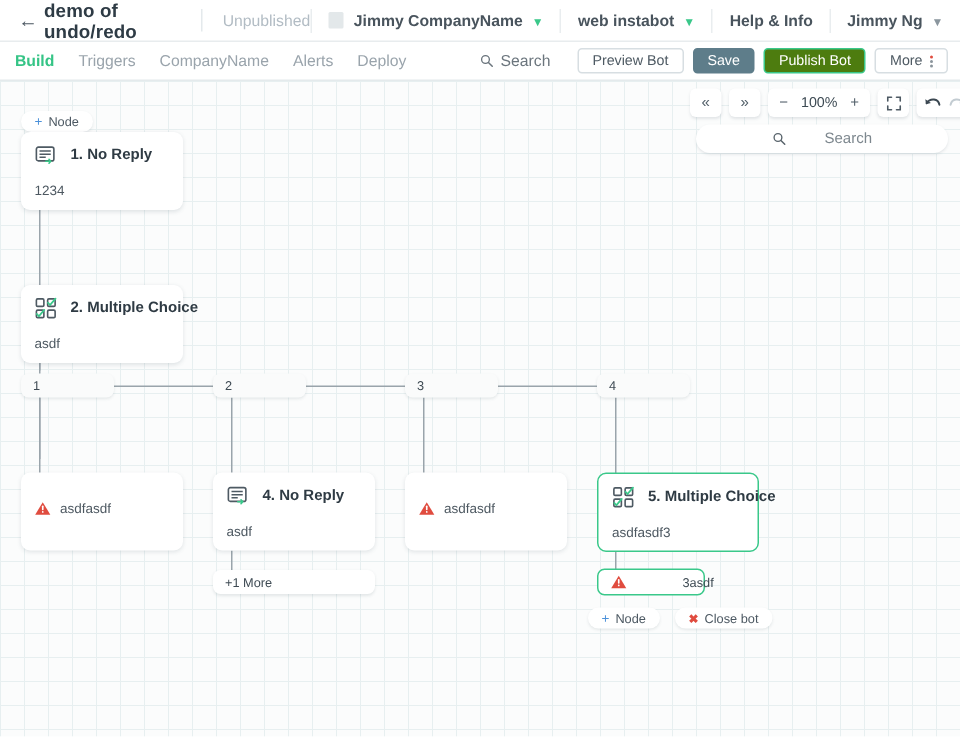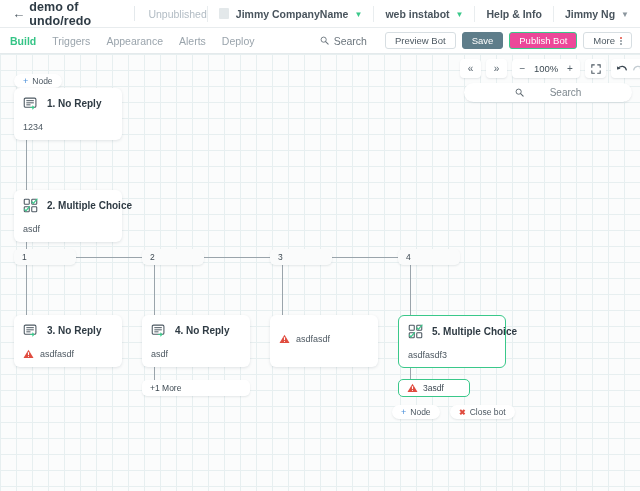--- a/index.html
+++ b/index.html
@@ -64,21 +64,21 @@
     margin-right: 12px; cursor: pointer;
   }
   .search-btn .mag { margin-right: 5px; }
   .btn {
     height: 17px; border-radius: 3px; font-size: 9.5px; display: flex;
     align-items: center; padding: 0 9px; margin-left: 6px; cursor: pointer;
     white-space: nowrap;
   }
   .btn-outline { border: 1px solid #d7dee2; color: #4e5a63; background: #fff; }
   .btn-save { background: #5e7d8a; color: #ffffff; border: 1px solid #5e7d8a; }
-  .btn-publish { background: #ec4899; color: #ffffff; border: 1px solid #3ac88a; }
+  .btn-publish { background: #4d7c0f; color: #ffffff; border: 1px solid #3ac88a; }
   .btn-more { border: 1px solid #d7dee2; color: #4e5a63; background: #fff; position: relative; }
   .kebab { margin-left: 5px; display: flex; flex-direction: column; gap: 1px; }
   .kebab i { width: 2px; height: 2px; background: #e04c3f; border-radius: 50%; display: block; }
   .kebab i:nth-child(2), .kebab i:nth-child(3) { background: #8a949b; }
 
   
   .canvas {
     position: absolute; top: 54px; left: 0; width: 640px; height: 437px;
     background-color: #fbfcfc;
     background-image:
@@ -144,21 +144,21 @@
   
   .pill {
     position: absolute; background: #fafbfb; border-radius: 5px; height: 16px;
     display: flex; align-items: center; padding: 0 8px; font-size: 8.5px;
     color: #3e4a53; box-shadow: 0 1px 2px rgba(60,80,90,.12); cursor: pointer;
     white-space: nowrap;
   }
   .pill.plain { background: #ffffff; }
   .pill.warnpill {
     border: 1.5px solid #3ac88a; background: #ffffff; box-shadow: none;
-    height: 18px; border-radius: 5px;
+    height: 18px; border-radius: 5px; gap: 32px;
   }
   .pill .warn { margin-right: 5px; }
 
   
   .vline { position: absolute; width: 1px; background: #9aa4ab; }
   .hline { position: absolute; height: 1px; background: #9aa4ab; }
 
   svg { display: block; }
 </style>
 </head>
@@ -192,21 +192,21 @@
       <div class="hdr-item">
         <span>Jimmy Ng</span>
         <span class="chev gray">▼</span>
       </div>
     </div>
   </div>
 
   <div class="tabbar">
     <div class="tab active">Build</div>
     <div class="tab">Triggers</div>
-    <div class="tab">Appearance</div>
+    <div class="tab">CompanyName</div>
     <div class="tab">Alerts</div>
     <div class="tab">Deploy</div>
 
     <div class="act-right">
       <div class="search-btn">
         <span class="mag">
           <svg width="9" height="9" viewBox="0 0 16 16">
               <circle cx="6.5" cy="6.5" r="4.6" fill="none" stroke="#6b757d" stroke-width="1.6"></circle>
               <line x1="10" y1="10" x2="14.5" y2="14.5" stroke="#6b757d" stroke-width="1.8" stroke-linecap="round"></line>
             </svg>
@@ -341,32 +341,20 @@
       <span>2</span>
     </div>
     <div class="pill" style="left:270px; top:195px; width:62px;">
       <span>3</span>
     </div>
     <div class="pill" style="left:398px; top:195px; width:62px;">
       <span>4</span>
     </div>
 
     <div class="node" style="left:14px; top:261px; width:108px; height:52px;">
-      <div class="node-head">
-        <span>
-          <svg width="15" height="15" viewBox="0 0 18 18">
-            <rect x="1.5" y="2.5" width="14" height="11" rx="1.6" fill="none" stroke="#4e5a63" stroke-width="1.3"></rect>
-            <line x1="4" y1="5.6" x2="13" y2="5.6" stroke="#4e5a63" stroke-width="1.2"></line>
-            <line x1="4" y1="8.2" x2="13" y2="8.2" stroke="#4e5a63" stroke-width="1.2"></line>
-            <line x1="4" y1="10.6" x2="9" y2="10.6" stroke="#4e5a63" stroke-width="1.2"></line>
-            <path d="M9 13.8 h4 l-1.4 -1.6 M13 13.8 l-1.4 1.6" fill="none" stroke="#3ac88a" stroke-width="1.3" stroke-linecap="round" stroke-linejoin="round"></path>
-          </svg>
-        </span>
-        <span class="node-title">3. No Reply</span>
-      </div>
       <div class="node-body">
         <span class="warn">
           <svg width="11" height="10" viewBox="0 0 14 12">
             <path d="M7 0.6 L13.4 11.2 H0.6 Z" fill="#e04c3f"></path>
             <rect x="6.3" y="3.4" width="1.4" height="4" rx=".6" fill="#ffffff"></rect>
             <rect x="6.3" y="8.2" width="1.4" height="1.5" rx=".6" fill="#ffffff"></rect>
           </svg>
         </span>
         <span>asdfasdf</span>
       </div>

